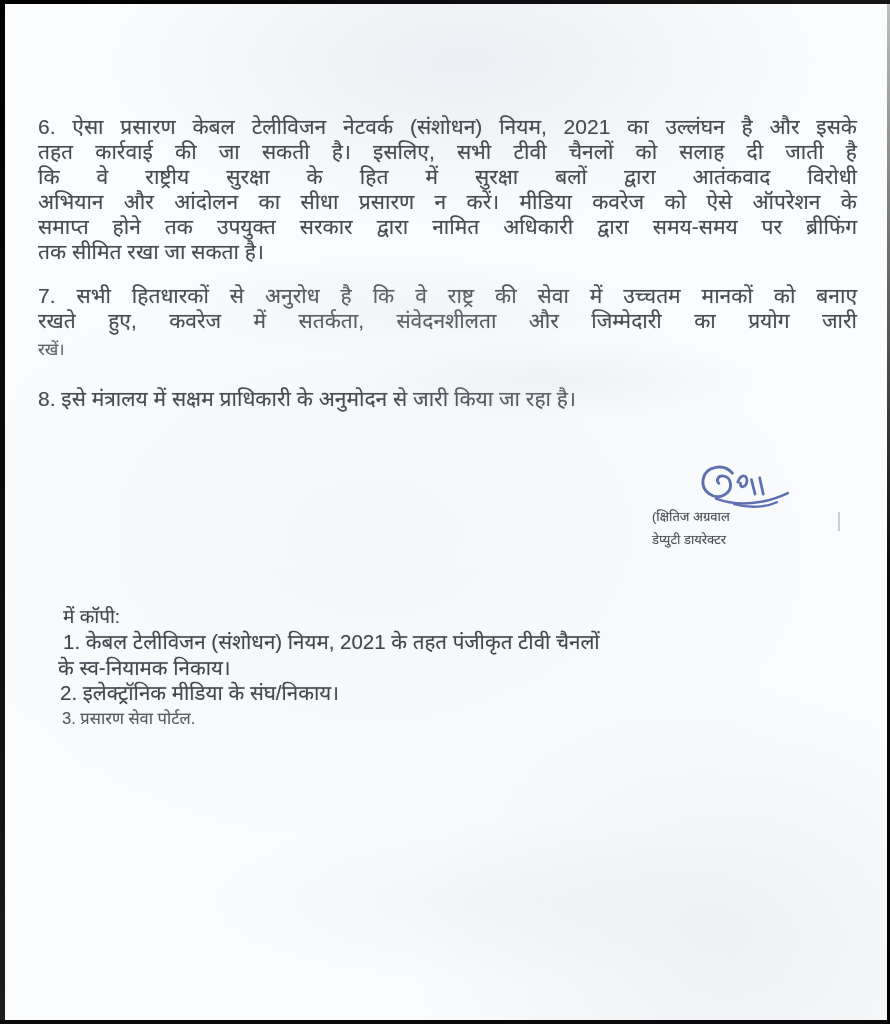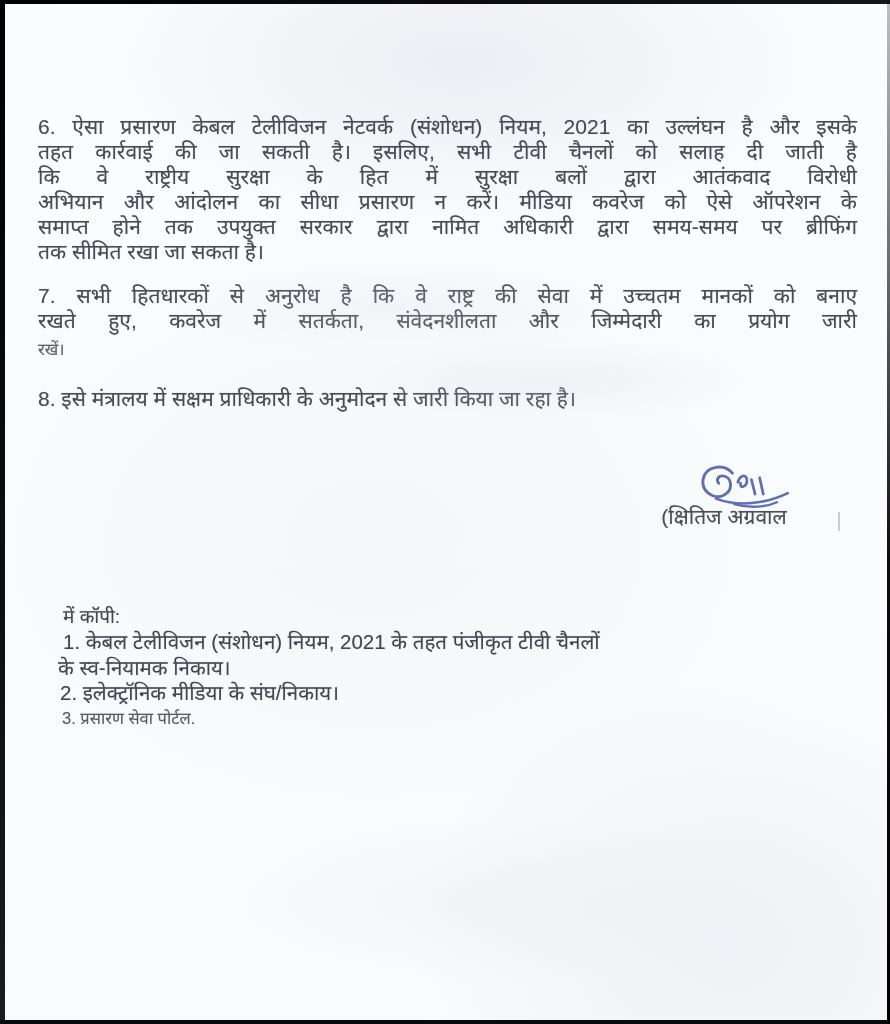--- a/index.html
+++ b/index.html
@@ -48,26 +48,26 @@
   }
 
   .p6 { top: 114px; }
   .p7 { top: 283px; }
   .p8 { top: 386px; }
 
   .sig-block { position: absolute; z-index: 2; }
   .sig-ink { position: absolute; left: 696px; top: 460px; width: 100px; height: 50px; opacity: 0.88; }
   .sig-text {
     position: absolute;
-    left: 624px;
+    left: 652px;
     top: 505px;
     width: 200px;
-    text-align: center;
+    text-align: left;
     color: #4a4f57;
-    font-size: 21px;
+    font-size: 13px;
     line-height: 23px;
     text-shadow: 0 0 1px rgba(74,79,87,0.35);
   }
   .sig-tick {
     position: absolute;
     left: 838px;
     top: 512px;
     width: 2px;
     height: 19px;
     background: rgba(96,105,128,0.32);
@@ -132,20 +132,21 @@
     <svg class="sig-ink" viewBox="0 0 110 52" fill="none" stroke-linecap="round" stroke-linejoin="round">
       <path stroke-width="3.2" d="M40,13 C31,2 11,5 8,19 C5,33 20,43 31,37 C42,31 39,16 29,16 C24,16 22,21 25,24" stroke="#4a5da8"></path>
       <path stroke-width="3" d="M46,23 c3,-9 10,-9 10,-2 c0,7 -8,10 -7,3" stroke="#4a5da8"></path>
       <path stroke-width="3" d="M61,20 l4,16" stroke="#4a5da8"></path>
       <path stroke-width="3" d="M70,18 l4,18" stroke="#4a5da8"></path>
       <path stroke-width="2.8" d="M22,41 C46,50 76,47 101,35" stroke="#4a5da8"></path>
       <path stroke-width="2.6" d="M42,47 C60,52 78,50 89,45" stroke="#4a5da8"></path>
     </svg>
     <div class="sig-text">
       <div>(क्षितिज अग्रवाल</div>
+      <div>डेप्युटी डायरेक्टर</div>
     </div>
     <div class="sig-tick"></div>
   </div>
 
   <div class="copies">
     <div class="copies-heading">में कॉपी:</div>
     <div class="copy-item ci-0">1. केबल टेलीविजन (संशोधन) नियम, 2021 के तहत पंजीकृत टीवी चैनलों</div>
     <div class="copy-item ci-1">के स्व-नियामक निकाय।</div>
     <div class="copy-item ci-2">2. इलेक्ट्रॉनिक मीडिया के संघ/निकाय।</div>
     <div class="copy-item ci-3">3. प्रसारण सेवा पोर्टल.</div>

